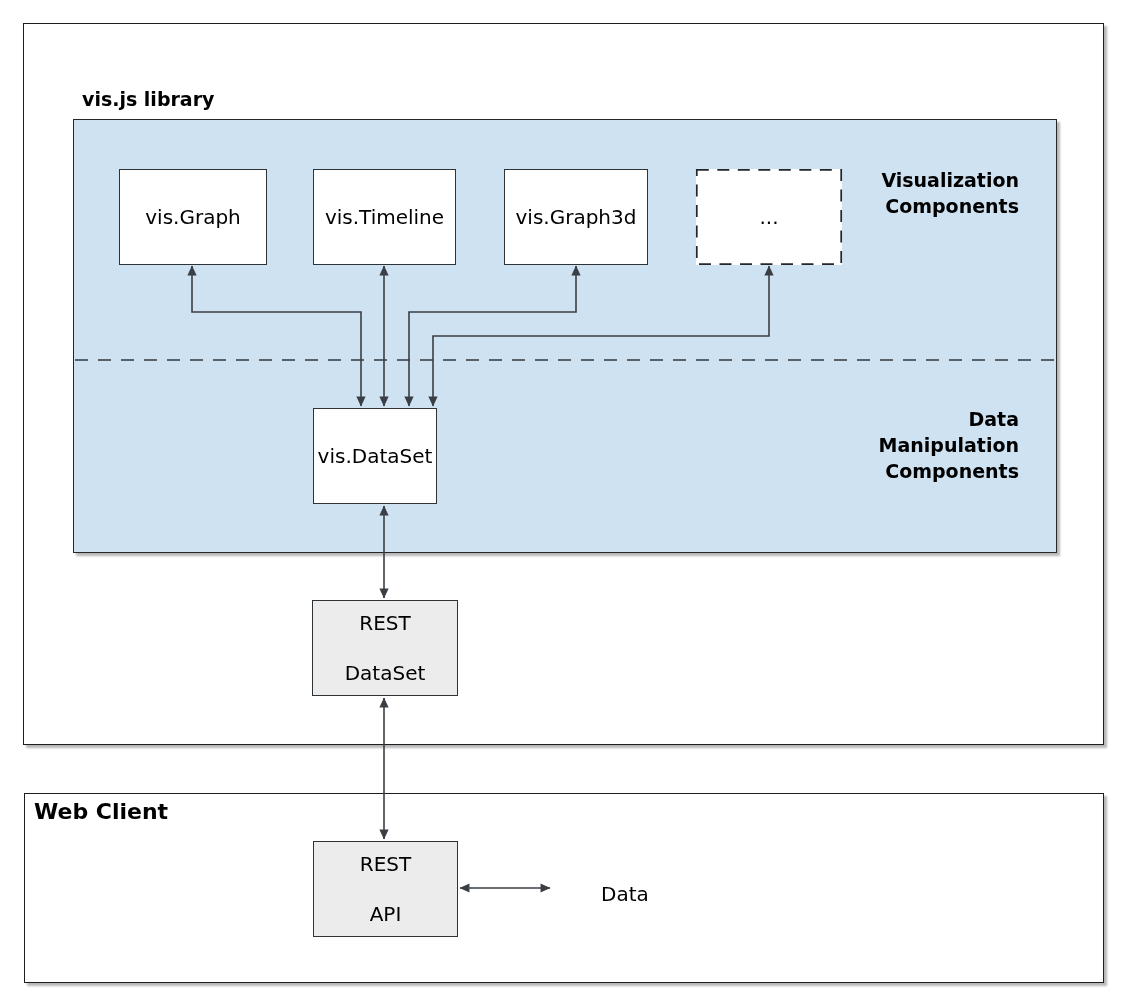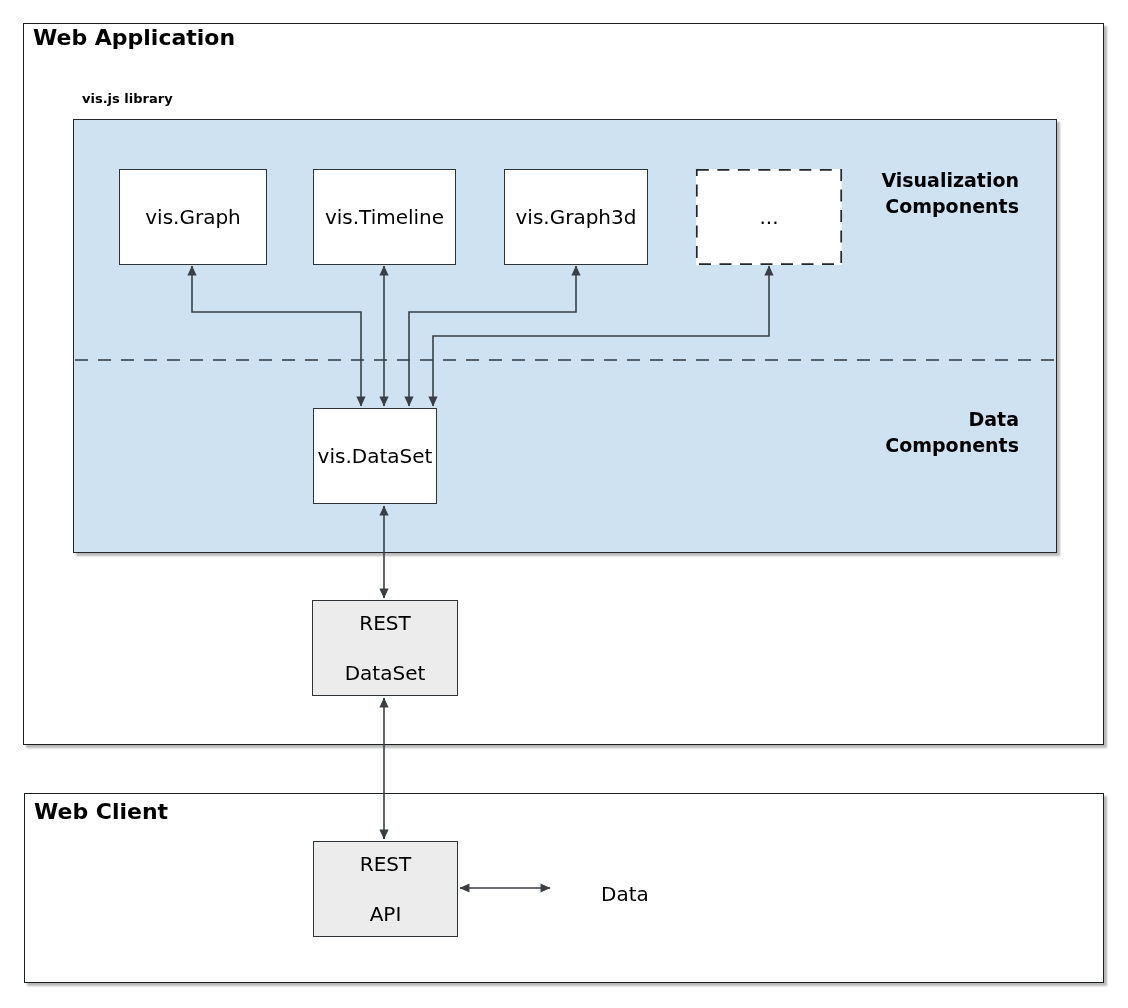--- a/index.html
+++ b/index.html
@@ -22,21 +22,21 @@
   .outer-title {
     position: absolute;
     font-size: 22px;
     font-weight: bold;
     line-height: 28px;
     white-space: nowrap;
   }
   .lib-label {
     position: absolute;
     left: 82px; top: 87px;
-    font-size: 13px;
+    font-size: 19px;
     font-weight: bold;
     line-height: 24px;
     white-space: nowrap;
   }
   .lib-box {
     position: absolute;
     left: 73px; top: 119px;
     width: 984px; height: 434px;
     background: #cfe2f1;
     border: 1.6px solid #23272b;
@@ -94,21 +94,20 @@
 <div class="canvas">
 
   <svg id="underlay" class="layer" width="1128" height="1008">
     <path d="M553,854.5 A72,11.5 0 0 1 697,854.5 L697,926.5 A72,11.5 0 0 1 553,926.5 Z" fill="#ececec" stroke="#33383d" stroke-width="1.6"></path>
     <path d="M553,854.5 A72,11.5 0 0 0 697,854.5" fill="none" stroke="#33383d" stroke-width="1.6"></path>
   </svg>
 
   <div class="html-layer">
 
     <div class="outer-box" style="left:23px; top:23px; width:1081px; height:722px;"></div>
-    <div class="outer-title" style="left:33px; top:24px;">Web Application</div>
 
     <div class="lib-label">vis.js library</div>
     <div class="lib-box"></div>
 
     <div class="node" style="left:313px; top:169px; width:143px; height:96px;">
       <span>vis.Timeline</span>
     </div>
     <div class="node" style="left:119px; top:169px; width:148px; height:96px;">
       <span>vis.Graph</span>
     </div>
@@ -118,20 +117,21 @@
     <div class="node no-border" style="left:696px; top:169px; width:146px; height:96px;">
       <span>...</span>
     </div>
 
     <div class="side-label" style="top:167px;">
       <div>Visualization</div>
       <div>Components</div>
     </div>
     <div class="side-label" style="top:406px;">
       <div>Data</div>
+      <div>Manipulation</div>
       <div>Components</div>
     </div>
 
     <div class="node" style="left:313px; top:408px; width:124px; height:96px;">
       <span>vis.DataSet</span>
     </div>
 
     <div class="node gray" style="left:312px; top:600px; width:146px; height:96px; line-height:30px;">
       <span>REST</span>
       <span>DataSet</span>

